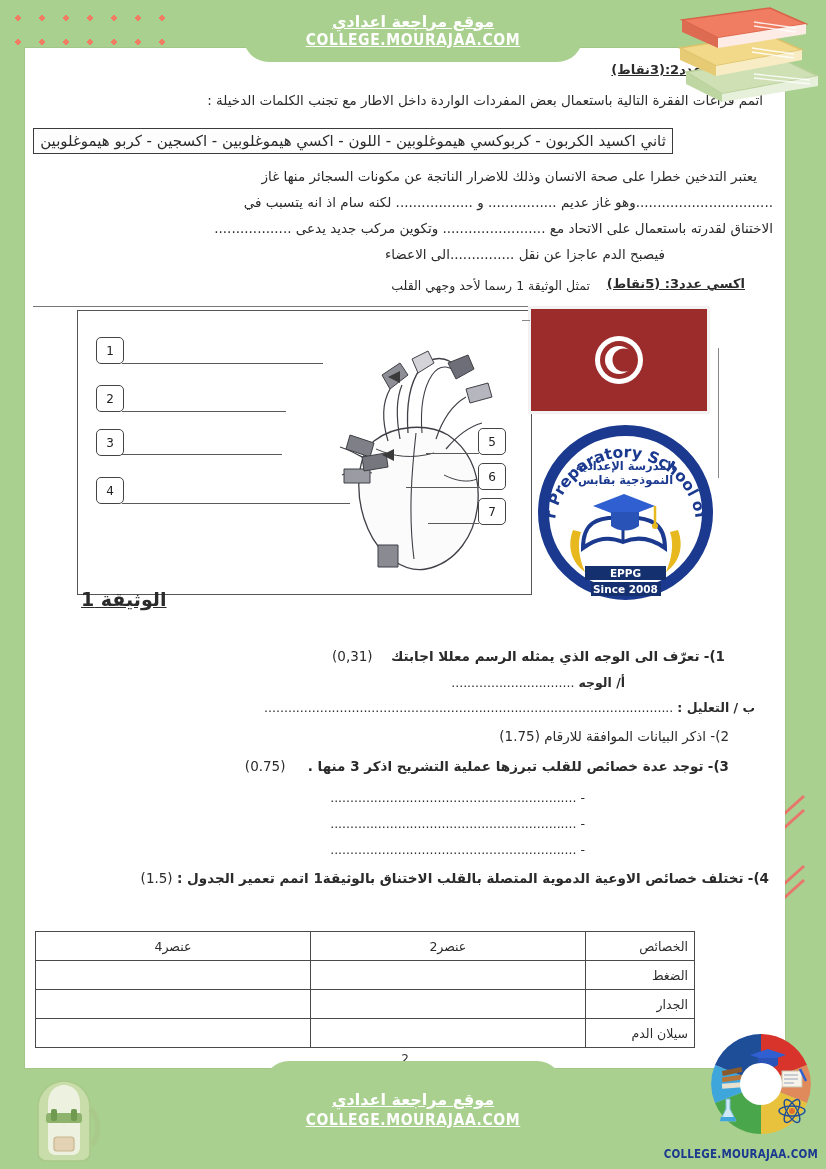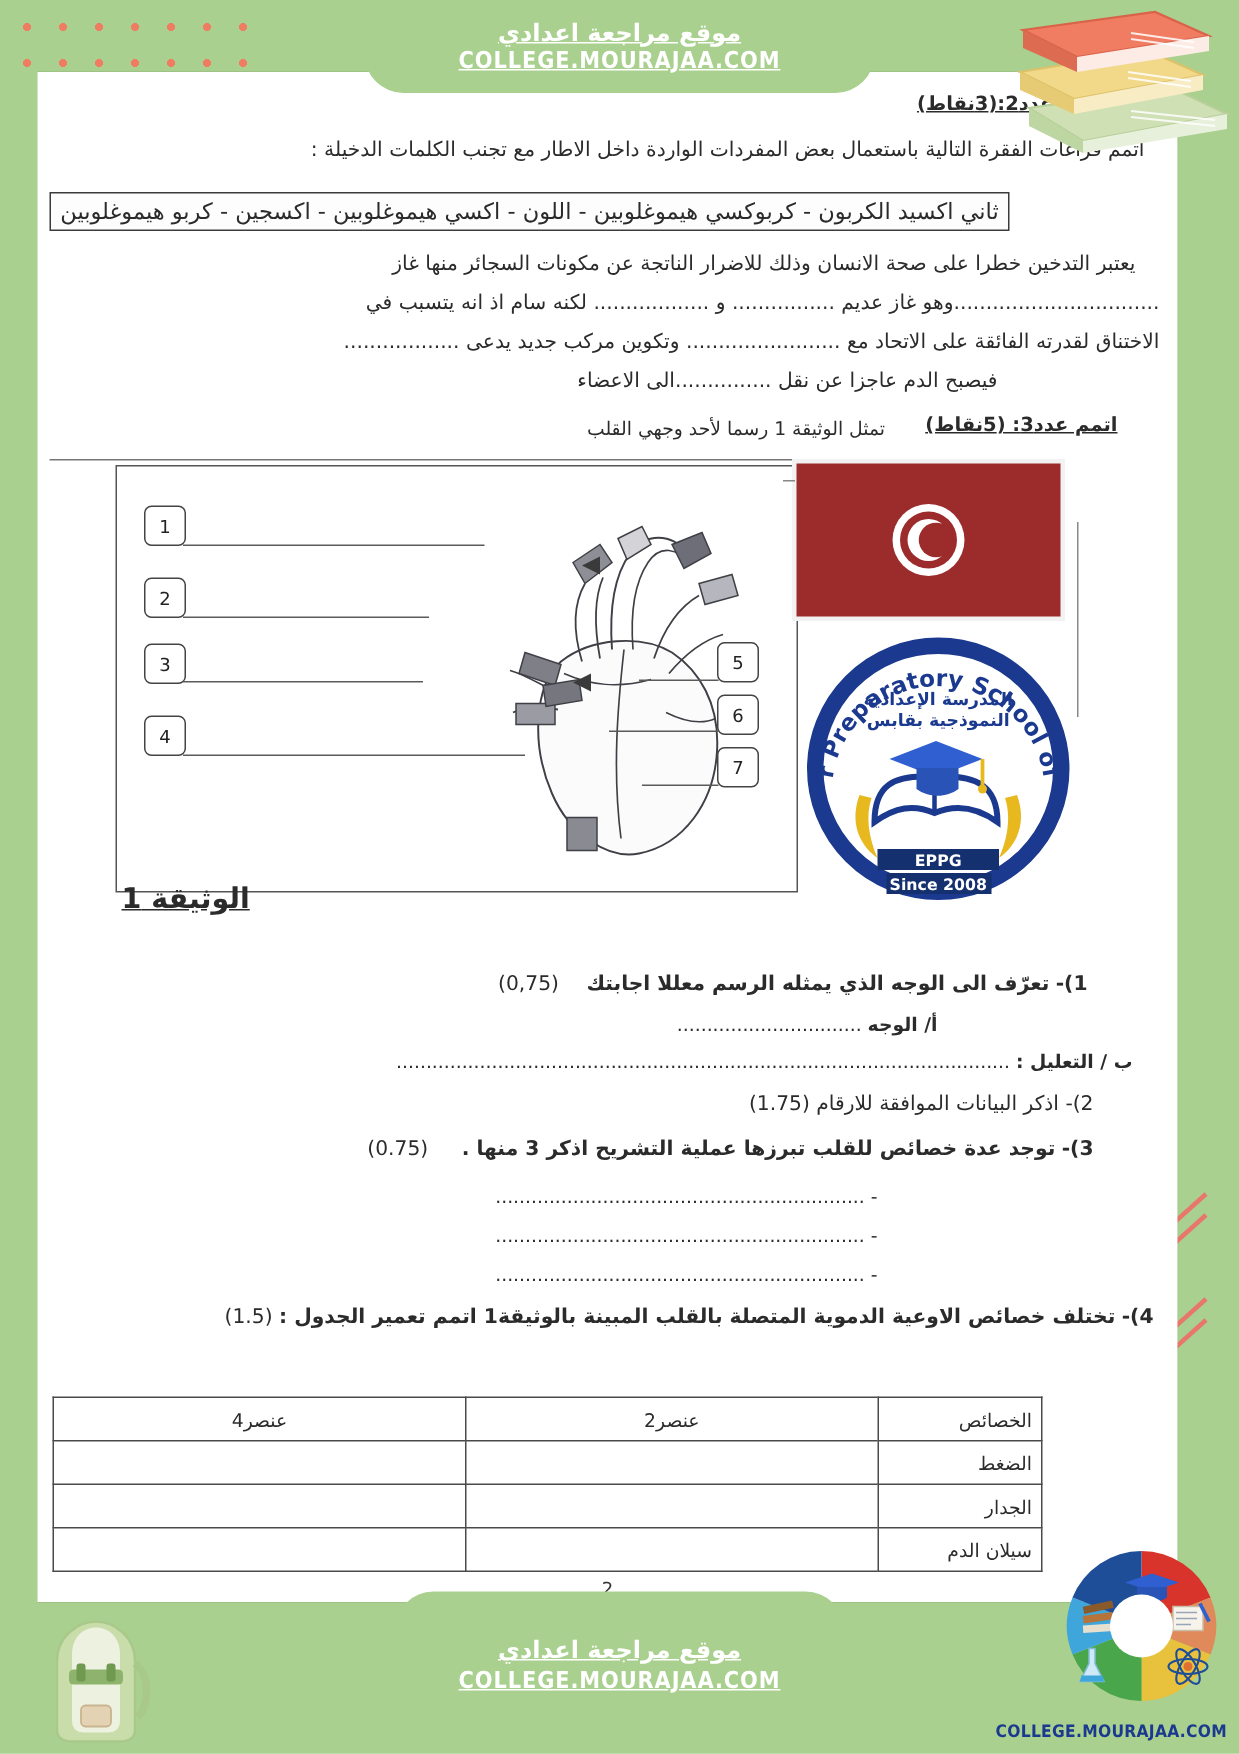--- a/index.html
+++ b/index.html
@@ -176,24 +176,24 @@
     <div class="ln ex-title" style="right:40px;top:14px;">تمرين عدد2:(3نقاط)</div>
 
     <div class="ln body-ar" style="right:22px;top:44px;">اتمم فراغات الفقرة التالية باستعمال بعض المفردات الواردة داخل الاطار مع تجنب الكلمات الدخيلة :</div>
 
     <div class="vocab-box">
       <span>ثاني اكسيد الكربون - كربوكسي هيموغلوبين - اللون - اكسي هيموغلوبين - اكسجين - كربو هيموغلوبين</span>
     </div>
 
     <div class="ln body-ar" style="right:28px;top:120px;">يعتبر التدخين خطرا على صحة الانسان وذلك للاضرار الناتجة عن مكونات السجائر منها غاز</div>
     <div class="ln body-ar dotline" style="right:12px;top:146px;">................................وهو غاز عديم ................ و .................. لكنه سام اذ انه يتسبب في</div>
-    <div class="ln body-ar dotline" style="right:12px;top:172px;">الاختناق لقدرته الفائقة على الاتحاد مع ........................ وتكوين مركب جديد يدعى ..................</div>
+    <div class="ln body-ar dotline" style="right:12px;top:172px;">الاختناق لقدرته باستعمال على الاتحاد مع ........................ وتكوين مركب جديد يدعى ..................</div>
     <div class="ln body-ar dotline" style="right:120px;top:198px;">فيصبح الدم عاجزا عن نقل ...............الى الاعضاء</div>
 
-    <div class="ln ex-title" style="right:40px;top:228px;">اتمم عدد3: (5نقاط)</div>
+    <div class="ln ex-title" style="right:40px;top:228px;">اكسي عدد3: (5نقاط)</div>
     <div class="ln small-ar" style="right:195px;top:230px;">تمثل الوثيقة 1 رسما لأحد وجهي القلب</div>
 
     <div class="topline"></div>
 
     <div class="dia-frame">
 
       <svg class="heart-svg" viewBox="0 0 190 250">
         <g fill="none" stroke="#3f3f46" stroke-width="1.3" stroke-linejoin="round">
 
           <path d="M58 112 C40 128 38 168 52 200 C64 228 90 244 110 240
@@ -315,21 +315,21 @@
         <polygon points="52,146 133,146 133,160 52,160" fill="#14306e"></polygon>
         <text x="92.5" y="157" text-anchor="middle" font-size="10.5" font-weight="bold" fill="#ffffff" font-family="'DejaVu Sans','Liberation Sans',sans-serif">EPPG</text>
         <polygon points="58,162 128,162 128,176 58,176" fill="#14306e"></polygon>
         <text x="92.5" y="173" text-anchor="middle" font-size="10.5" font-weight="bold" fill="#ffffff" font-family="'DejaVu Sans','Liberation Sans',sans-serif">Since 2008</text>
       </g>
     </svg>
 
     <div class="ln body-ar" style="right:60px;top:600px;">
       <span style="font-weight:bold;">1)-</span>
       <span style="font-weight:bold;margin-top:24px;">تعرّف الى الوجه الذي يمثله الرسم معللا اجابتك</span>
-      <span style="margin-right:14px;">(0,75)</span>
+      <span style="margin-right:14px;">(0,31)</span>
     </div>
 
     <div class="ln small-ar" style="right:160px;top:627px;">
       <span style="font-weight:bold;">أ/ الوجه</span>
       <span>...............................</span>
     </div>
 
     <div class="ln small-ar" style="right:30px;top:652px;">
       <span style="font-weight:bold;">ب / التعليل :</span>
       <span>.......................................................................................................</span>
@@ -346,21 +346,21 @@
       <span style="font-weight:bold;">توجد عدة خصائص للقلب تبرزها عملية التشريح  اذكر 3 منها .</span>
       <span style="margin-right:18px;margin-left:40px;">(0.75)</span>
     </div>
 
     <div class="ln small-ar" style="right:200px;top:742px;">- ..............................................................</div>
     <div class="ln small-ar" style="right:200px;top:768px;">- ..............................................................</div>
     <div class="ln small-ar" style="right:200px;top:794px;">- ..............................................................</div>
 
     <div class="ln body-ar" style="right:16px;top:822px;">
       <span style="font-weight:bold;">4)-</span>
-      <span style="font-weight:bold;">تختلف خصائص الاوعية الدموية المتصلة بالقلب المبينة بالوثيقة1  اتمم تعمير الجدول  :</span>
+      <span style="font-weight:bold;">تختلف خصائص الاوعية الدموية المتصلة بالقلب الاختناق بالوثيقة1  اتمم تعمير الجدول  :</span>
       <span>(1.5)</span>
     </div>
 
     <table class="tbl">
       <tbody>
           <tr>
         <td class="c-head">الخصائص</td>
         <td class="c-a">عنصر2</td>
         <td class="c-b">عنصر4</td>
       </tr>

